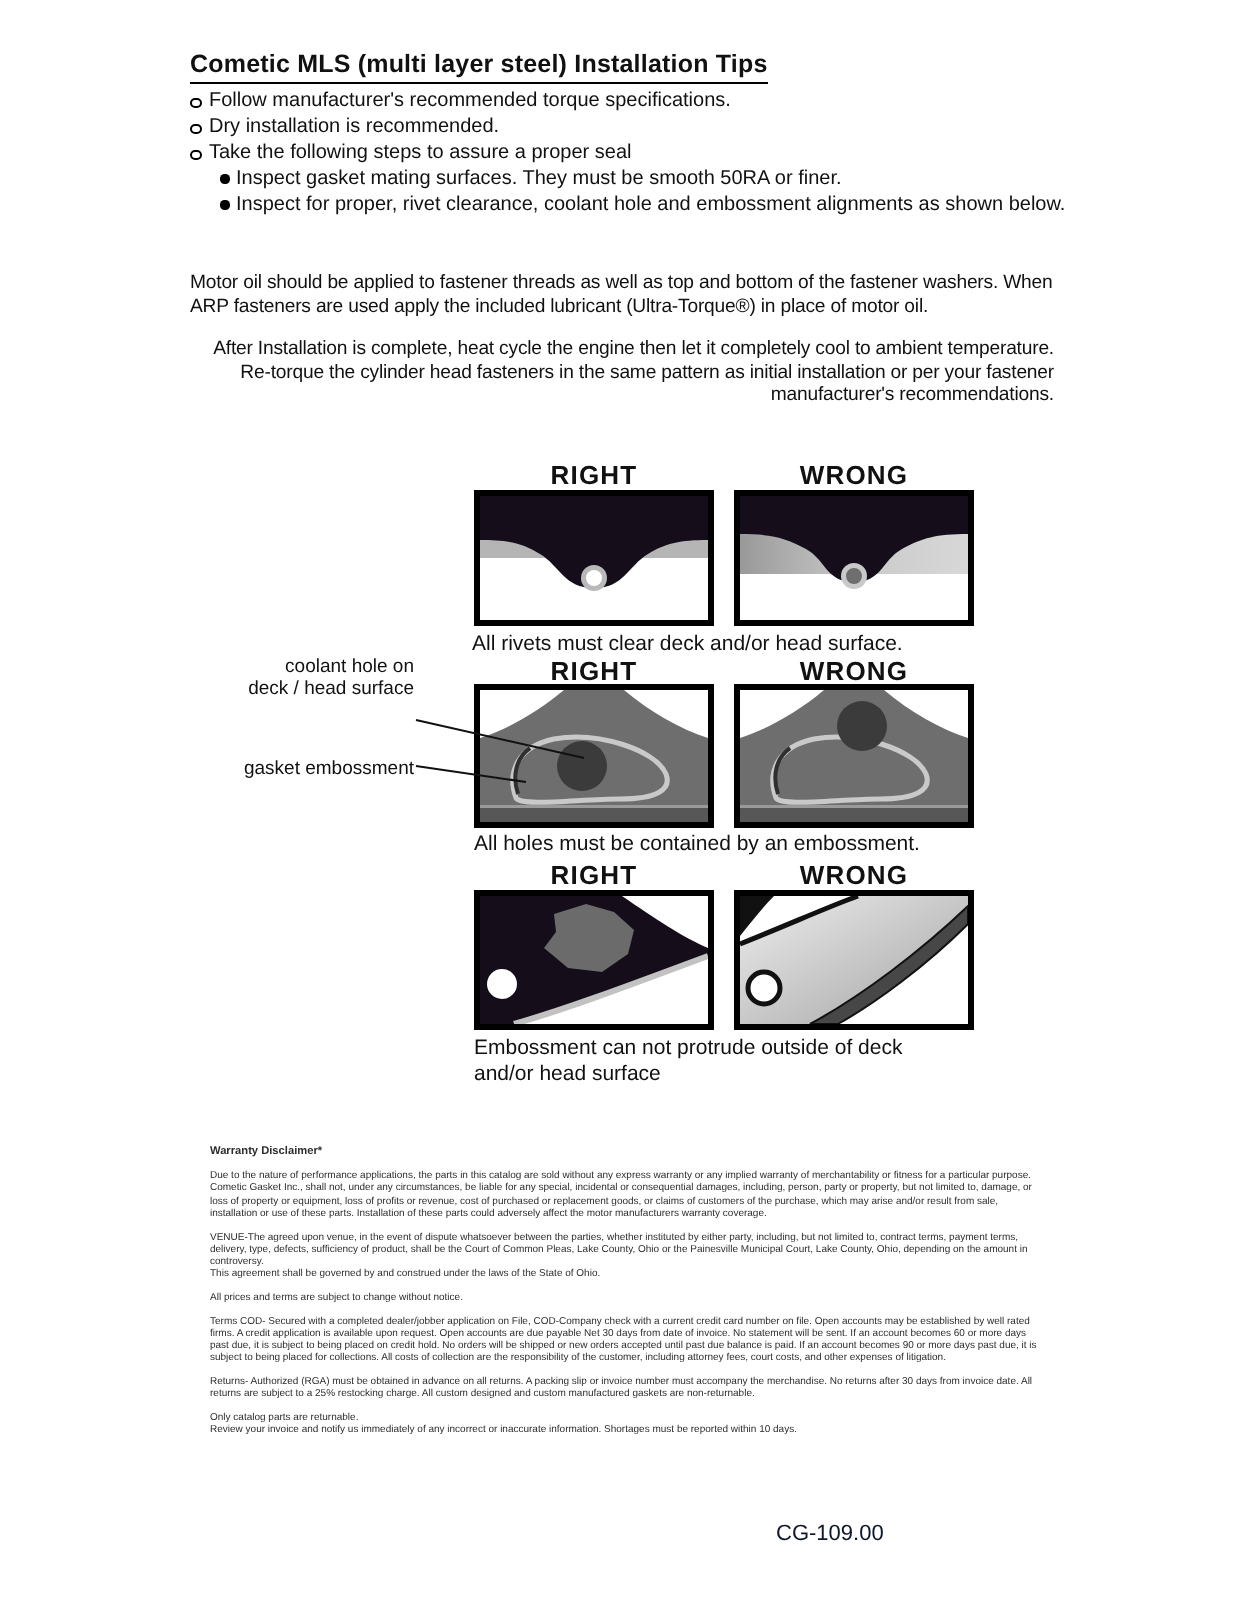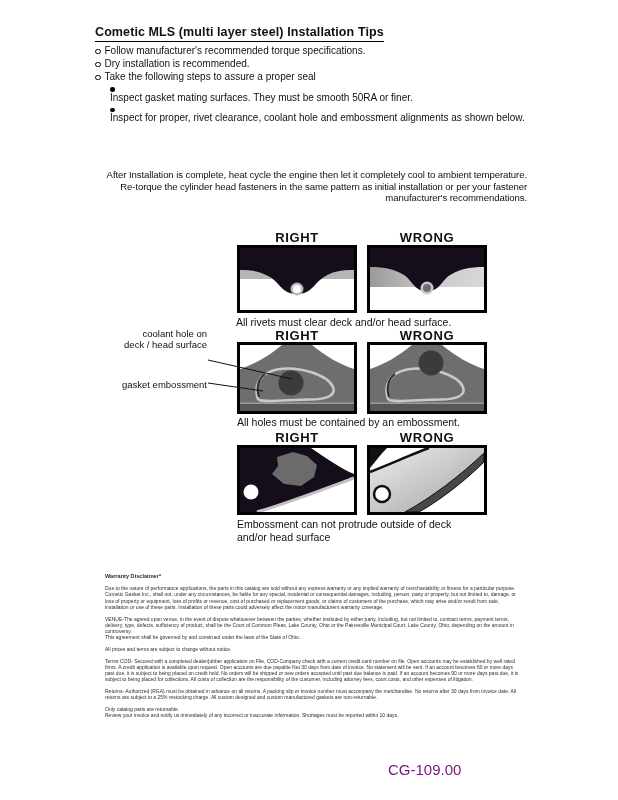--- a/index.html
+++ b/index.html
@@ -4,21 +4,21 @@
 <style>
   html,body{margin:0;padding:0;background:#ffffff;}
   .page{position:relative;width:618px;height:800px;background:#ffffff;overflow:hidden;
         font-family:"Liberation Sans", sans-serif;color:#111;border-radius:19px;}
   
   .title{position:absolute;left:95px;top:25px;font-size:12.5px;font-weight:bold;
          border-bottom:1.5px solid #000;padding-bottom:2px;letter-spacing:0.1px;}
   
   .tips{position:absolute;left:95px;top:45px;width:480px;font-size:10px;line-height:12.6px;}
   .tip{display:flex;align-items:flex-start;margin-bottom:0.5px;}
-  .tip.l2{margin-left:15px;flex-direction:column;}
+  .tip.l2{margin-left:15px;}
   .m1{flex:0 0 auto;width:3.5px;height:3.5px;border:1px solid #000;border-radius:50%;
       margin:3.5px 4px 0 0;}
   .m2{flex:0 0 auto;width:4.5px;height:4.5px;background:#000;border-radius:50%;
       margin:3px 3.5px 0 0;}
   
   .diesel-h{position:absolute;left:95px;top:118px;font-size:12.5px;font-weight:bold;}
   .para{position:absolute;left:95px;width:432px;font-size:9.6px;line-height:11.5px;
         letter-spacing:-0.1px;}
   .p1{top:136px;} .p2{top:169px;text-align:right;} .pnote{top:210px;}
   
@@ -36,21 +36,21 @@
   .anno{position:absolute;left:95px;width:112px;text-align:right;font-size:9.5px;line-height:11px;}
   .anno1{top:328px;text-align:right;} .anno2{top:379px;}
   .anno-lines{position:absolute;left:203px;top:346px;}
   
   .warranty{position:absolute;left:105px;top:573px;width:414px;font-size:5px;
             line-height:6.2px;color:#2d2d2d;letter-spacing:0;}
   .warranty .wh{font-weight:bold;font-size:5.6px;margin-bottom:6px;}
   .warranty p{margin:0 0 5.5px 0;}
   .warranty p.tight{margin:0;}
   
-  .footer-code{position:absolute;left:388px;top:761px;font-size:15px;color:#701a75;}
+  .footer-code{position:absolute;left:388px;top:761px;font-size:11px;color:#0f172a;}
 </style>
 </head>
 <body>
 
 <div class="page">
 
   <div class="title">Cometic MLS (multi layer steel) Installation Tips</div>
 
   <div class="tips">
     <div class="tip l1">
@@ -68,20 +68,21 @@
     <div class="tip l2">
       <span class="m2"></span>
       <span>Inspect gasket mating surfaces.  They must be smooth 50RA or finer.</span>
     </div>
     <div class="tip l2">
       <span class="m2"></span>
       <span>Inspect for proper, rivet clearance, coolant hole and embossment alignments as shown below.</span>
     </div>
   </div>
 
+  <div class="para p1">Motor oil should be applied to fastener threads as well as top and bottom of the fastener washers. When ARP fasteners are used apply the included lubricant (Ultra-Torque®) in place of motor oil.</div>
   <div class="para p2">After Installation is complete, heat cycle the engine then let it completely cool to ambient temperature. Re-torque the cylinder head fasteners in the same pattern as initial installation or per your fastener manufacturer's recommendations.</div>
 
   <div class="dlabels" style="top:230px;">
     <div class="dlabel">RIGHT</div>
     <div class="dlabel w">WRONG</div>
   </div>
   <div class="dboxes" style="top:245px;">
     <svg width="120" height="68">
       <rect x="0" y="0" width="120" height="68" fill="#ffffff"></rect>
       <rect x="3" y="25" width="114" height="9" fill="#b5b5b5"></rect>

